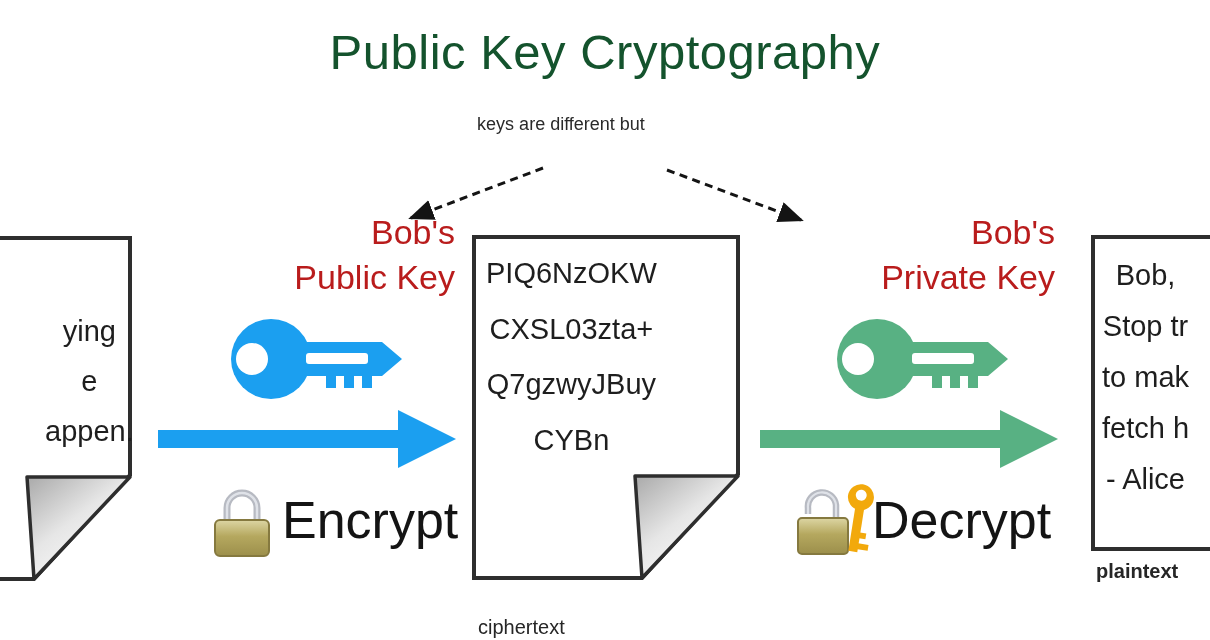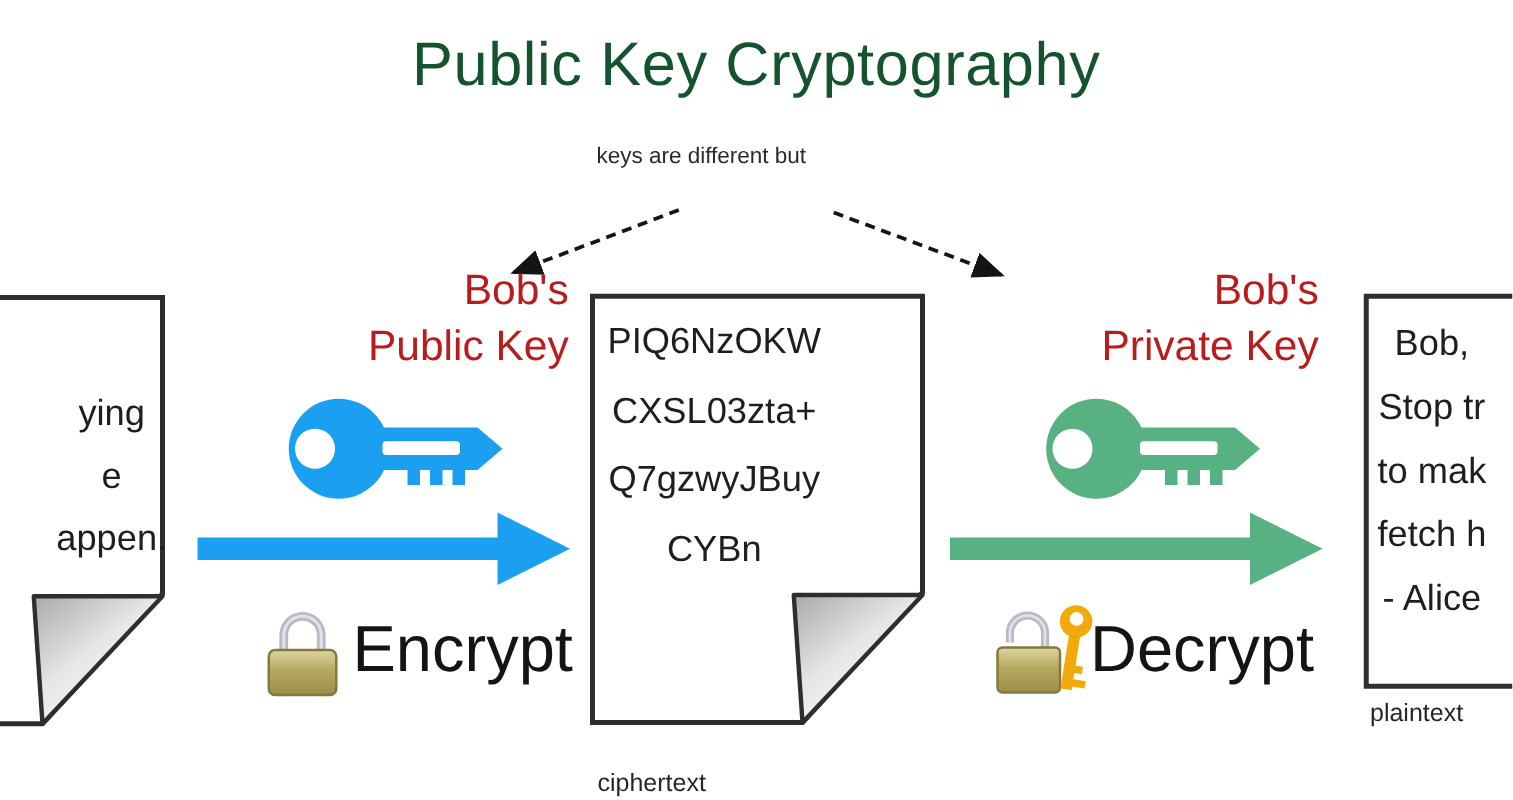--- a/index.html
+++ b/index.html
@@ -140,15 +140,15 @@
   <svg class="abs" style="left:1089px;top:233px;" width="130" height="322" viewBox="0 0 130 322">
     <path d="M4,4 H200 V316 H4 Z" fill="#ffffff" stroke="#2e2e2e" stroke-width="4"></path>
   </svg>
   <div class="abs doc-text" style="left:1102px;top:250px;line-height:51px;">
     <div>Bob,</div>
     <div>Stop tr</div>
     <div>to mak</div>
     <div>fetch h</div>
     <div>- Alice</div>
   </div>
-  <div class="abs caption" style="left:1096px;top:560px;">plaintext</div>
+  <div class="abs caption" style="left:1096px;top:560px;font-weight:bold;">plaintext</div>
 
 </div>
 
 </body></html>

